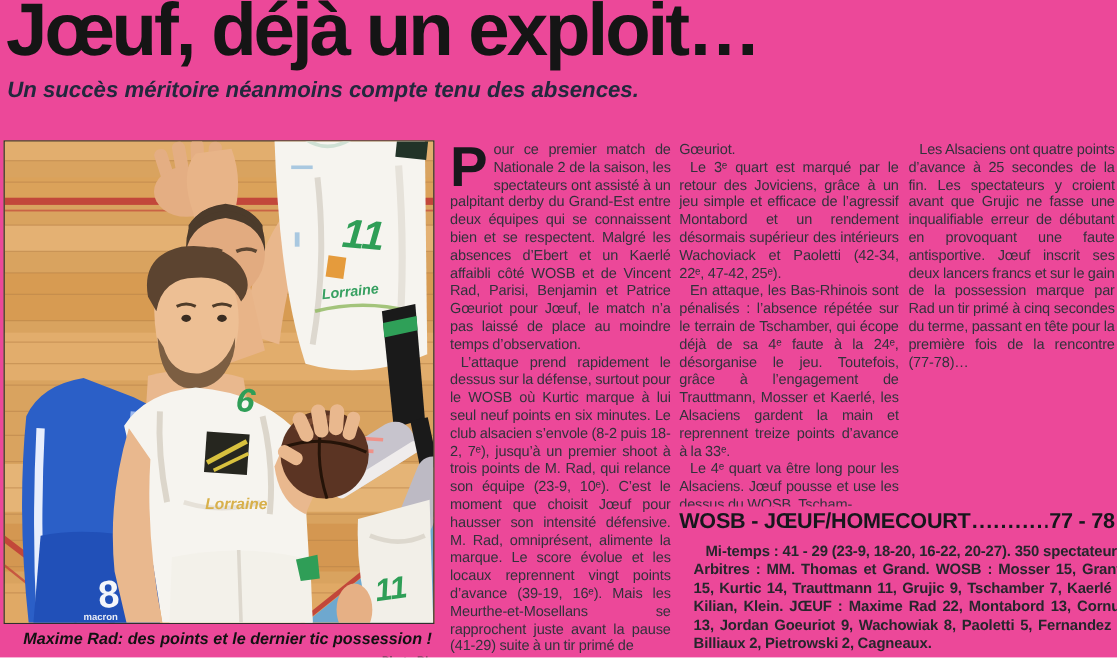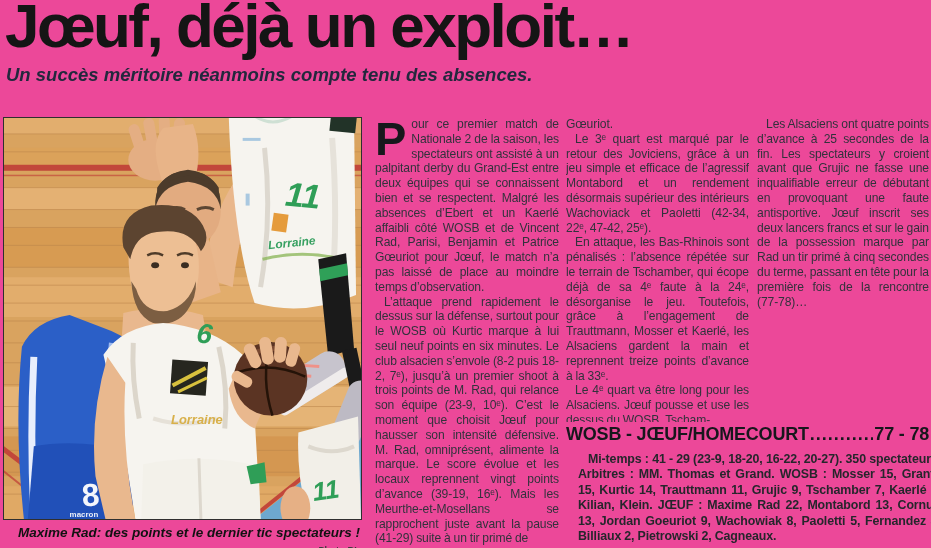--- a/index.html
+++ b/index.html
@@ -213,21 +213,21 @@
             <rect x="244" y="226" width="12" height="26" rx="6" transform="rotate(-24 250 239)"></rect>
             <rect x="258" y="220" width="12" height="28" rx="6" transform="rotate(-10 264 234)"></rect>
             <rect x="272" y="220" width="12" height="26" rx="6" transform="rotate(4 278 233)"></rect>
             <rect x="285" y="226" width="11" height="24" rx="5" transform="rotate(16 290 238)"></rect>
             <rect x="234" y="252" width="11" height="22" rx="5" transform="rotate(-60 239 263)"></rect>
           </g>
         </g>
       </svg>
     </div>
     <div class="caption">
-      <span>Maxime Rad: des points et le dernier tic spectateurs !</span>
+      <span>Maxime Rad: des points et le dernier tic possession !</span>
       <span class="credit">Photo RL</span>
     </div>
   </div>
 
   <div class="col col1">
     <p class="first"><span class="dropcap">P</span><span>our ce premier match de Nationale 2 de la saison, les spectateurs ont assisté à un palpitant derby du Grand-Est entre deux équipes qui se connaissent bien et se respectent. Malgré les absences d’Ebert et un Kaerlé affaibli côté WOSB et de Vincent Rad, Parisi, Benjamin et Patrice Gœuriot pour Jœuf, le match n’a pas laissé de place au moindre temps d’observation.</span></p>
     <p>L’attaque prend rapidement le dessus sur la défense, surtout pour le WOSB où Kurtic marque à lui seul neuf points en six minutes. Le club alsacien s’envole (8-2 puis 18-2, 7ᵉ), jusqu’à un premier shoot à trois points de M. Rad, qui relance son équipe (23-9, 10ᵉ). C’est le moment que choisit Jœuf pour hausser son intensité défensive. M. Rad, omniprésent, alimente la marque. Le score évolue et les locaux reprennent vingt points d’avance (39-19, 16ᵉ). Mais les Meurthe-et-Mosellans se rapprochent juste avant la pause (41-29) suite à un tir primé de</p>
   </div>
 
   <div class="col col2">

